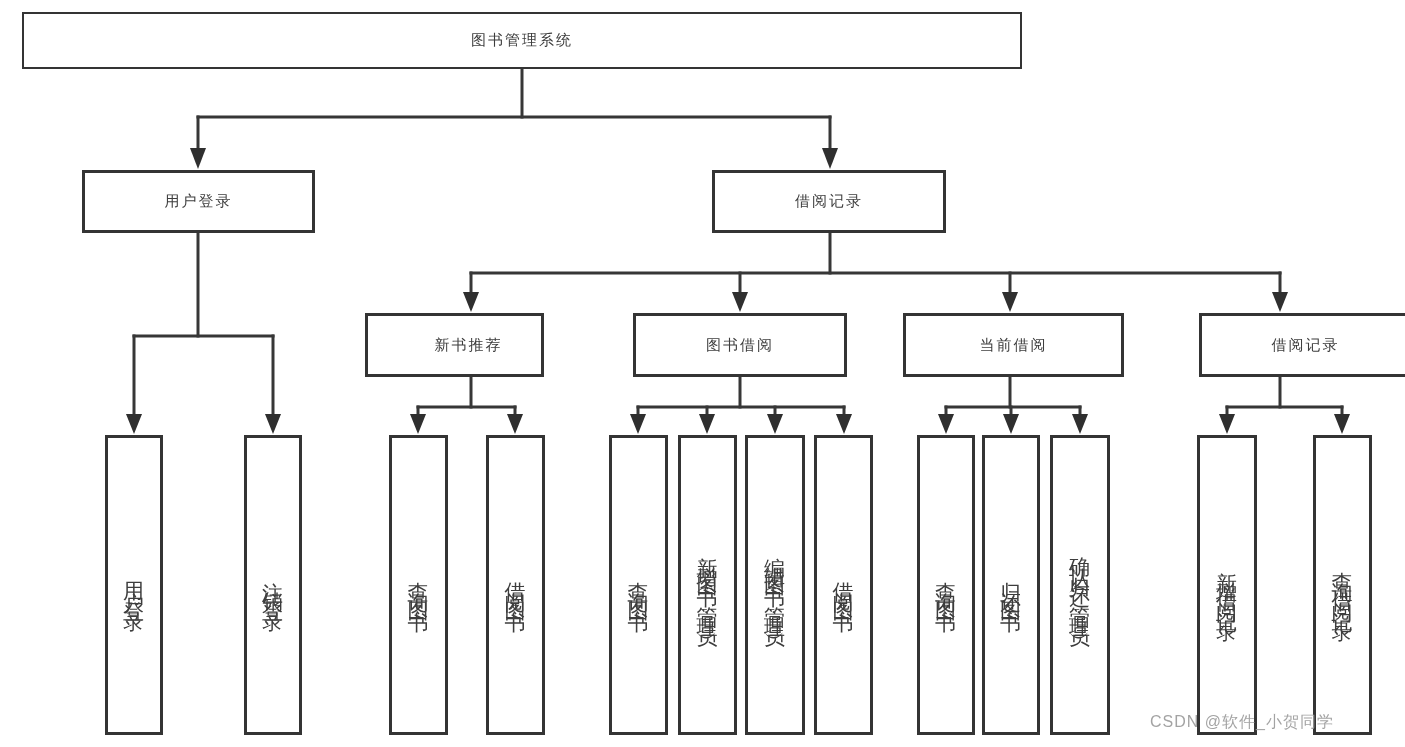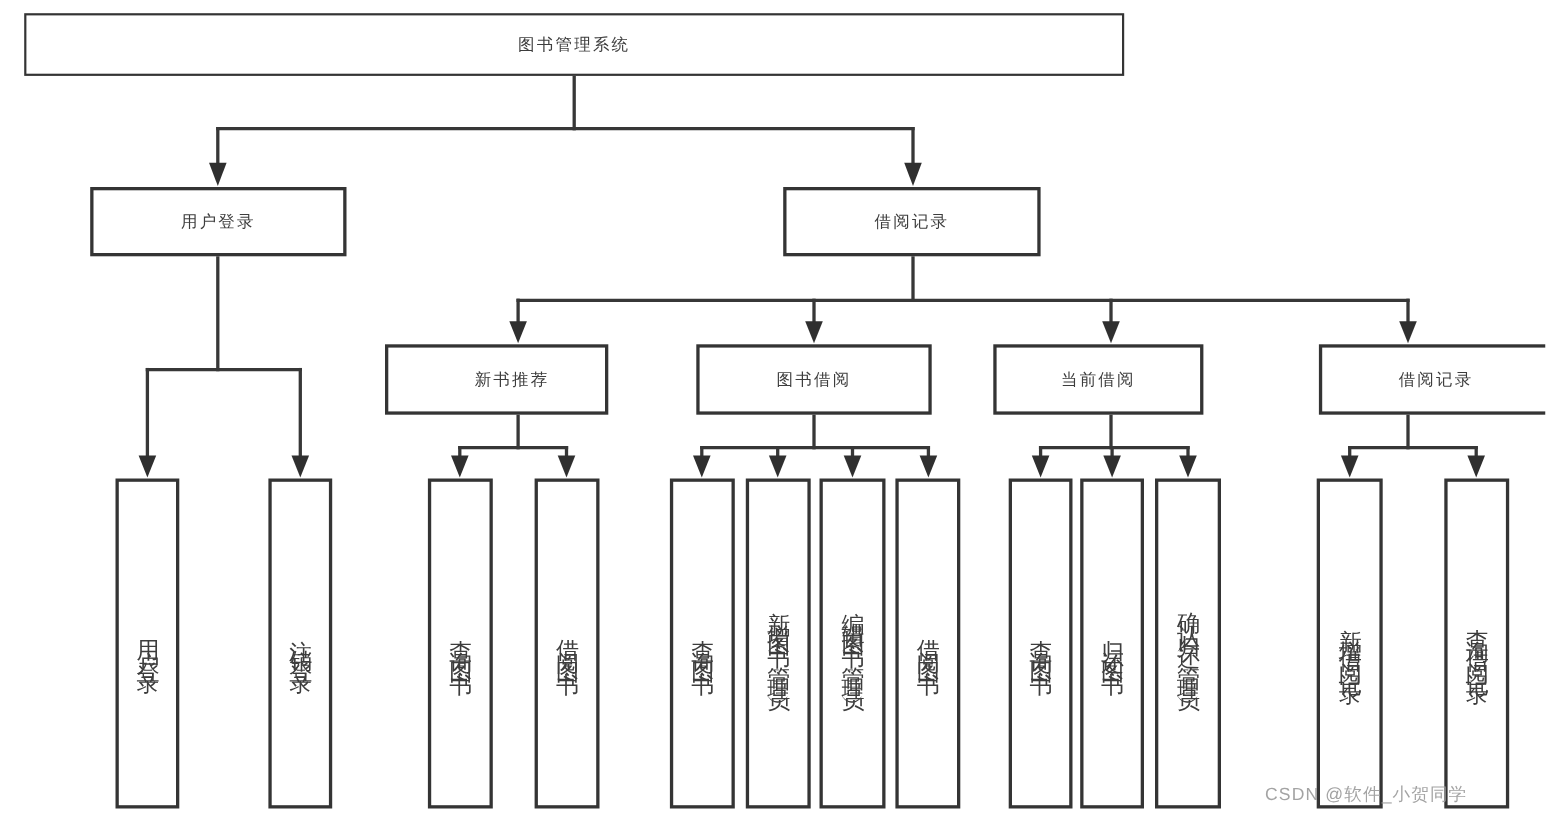--- a/index.html
+++ b/index.html
@@ -143,23 +143,23 @@
     <path d="M1342 407 L1342 417"></path>
     <polygon points="1219,414 1235,414 1227,434"></polygon>
     <polygon points="1334,414 1350,414 1342,434"></polygon>
   </svg>
 
   <div class="box root" style="left:22px; top:12px; width:1000px; height:57px;">图书管理系统</div>
 
   <div class="box" style="left:82px; top:170px; width:233px; height:63px;">用户登录</div>
   <div class="box" style="left:712px; top:170px; width:234px; height:63px;">借阅记录</div>
 
-  <div class="box" style="left:350px; top:313px; width:203px; height:64px;padding-left:28px;">新书推荐</div>
+  <div class="box" style="left:365px; top:313px; width:179px; height:64px;padding-left:28px;">新书推荐</div>
   <div class="box" style="left:633px; top:313px; width:214px; height:64px;font-family:Liberation Mono, monospace;">图书借阅</div>
-  <div class="box" style="left:903px; top:313px; width:191px; height:64px;">当前借阅</div>
+  <div class="box" style="left:903px; top:313px; width:221px; height:64px;">当前借阅</div>
   <div class="box" style="left:1173px; top:313px; width:213px; height:64px;margin-left:26px;">借阅记录</div>
 
   <div class="leaf" style="left:105px; top:435px; width:58px; height:300px;">
     <span>用户登录</span>
   </div>
   <div class="leaf" style="left:244px; top:435px; width:58px; height:300px;">
     <span>注销登录</span>
   </div>
 
   <div class="leaf" style="left:389px; top:435px; width:59px; height:300px;">

